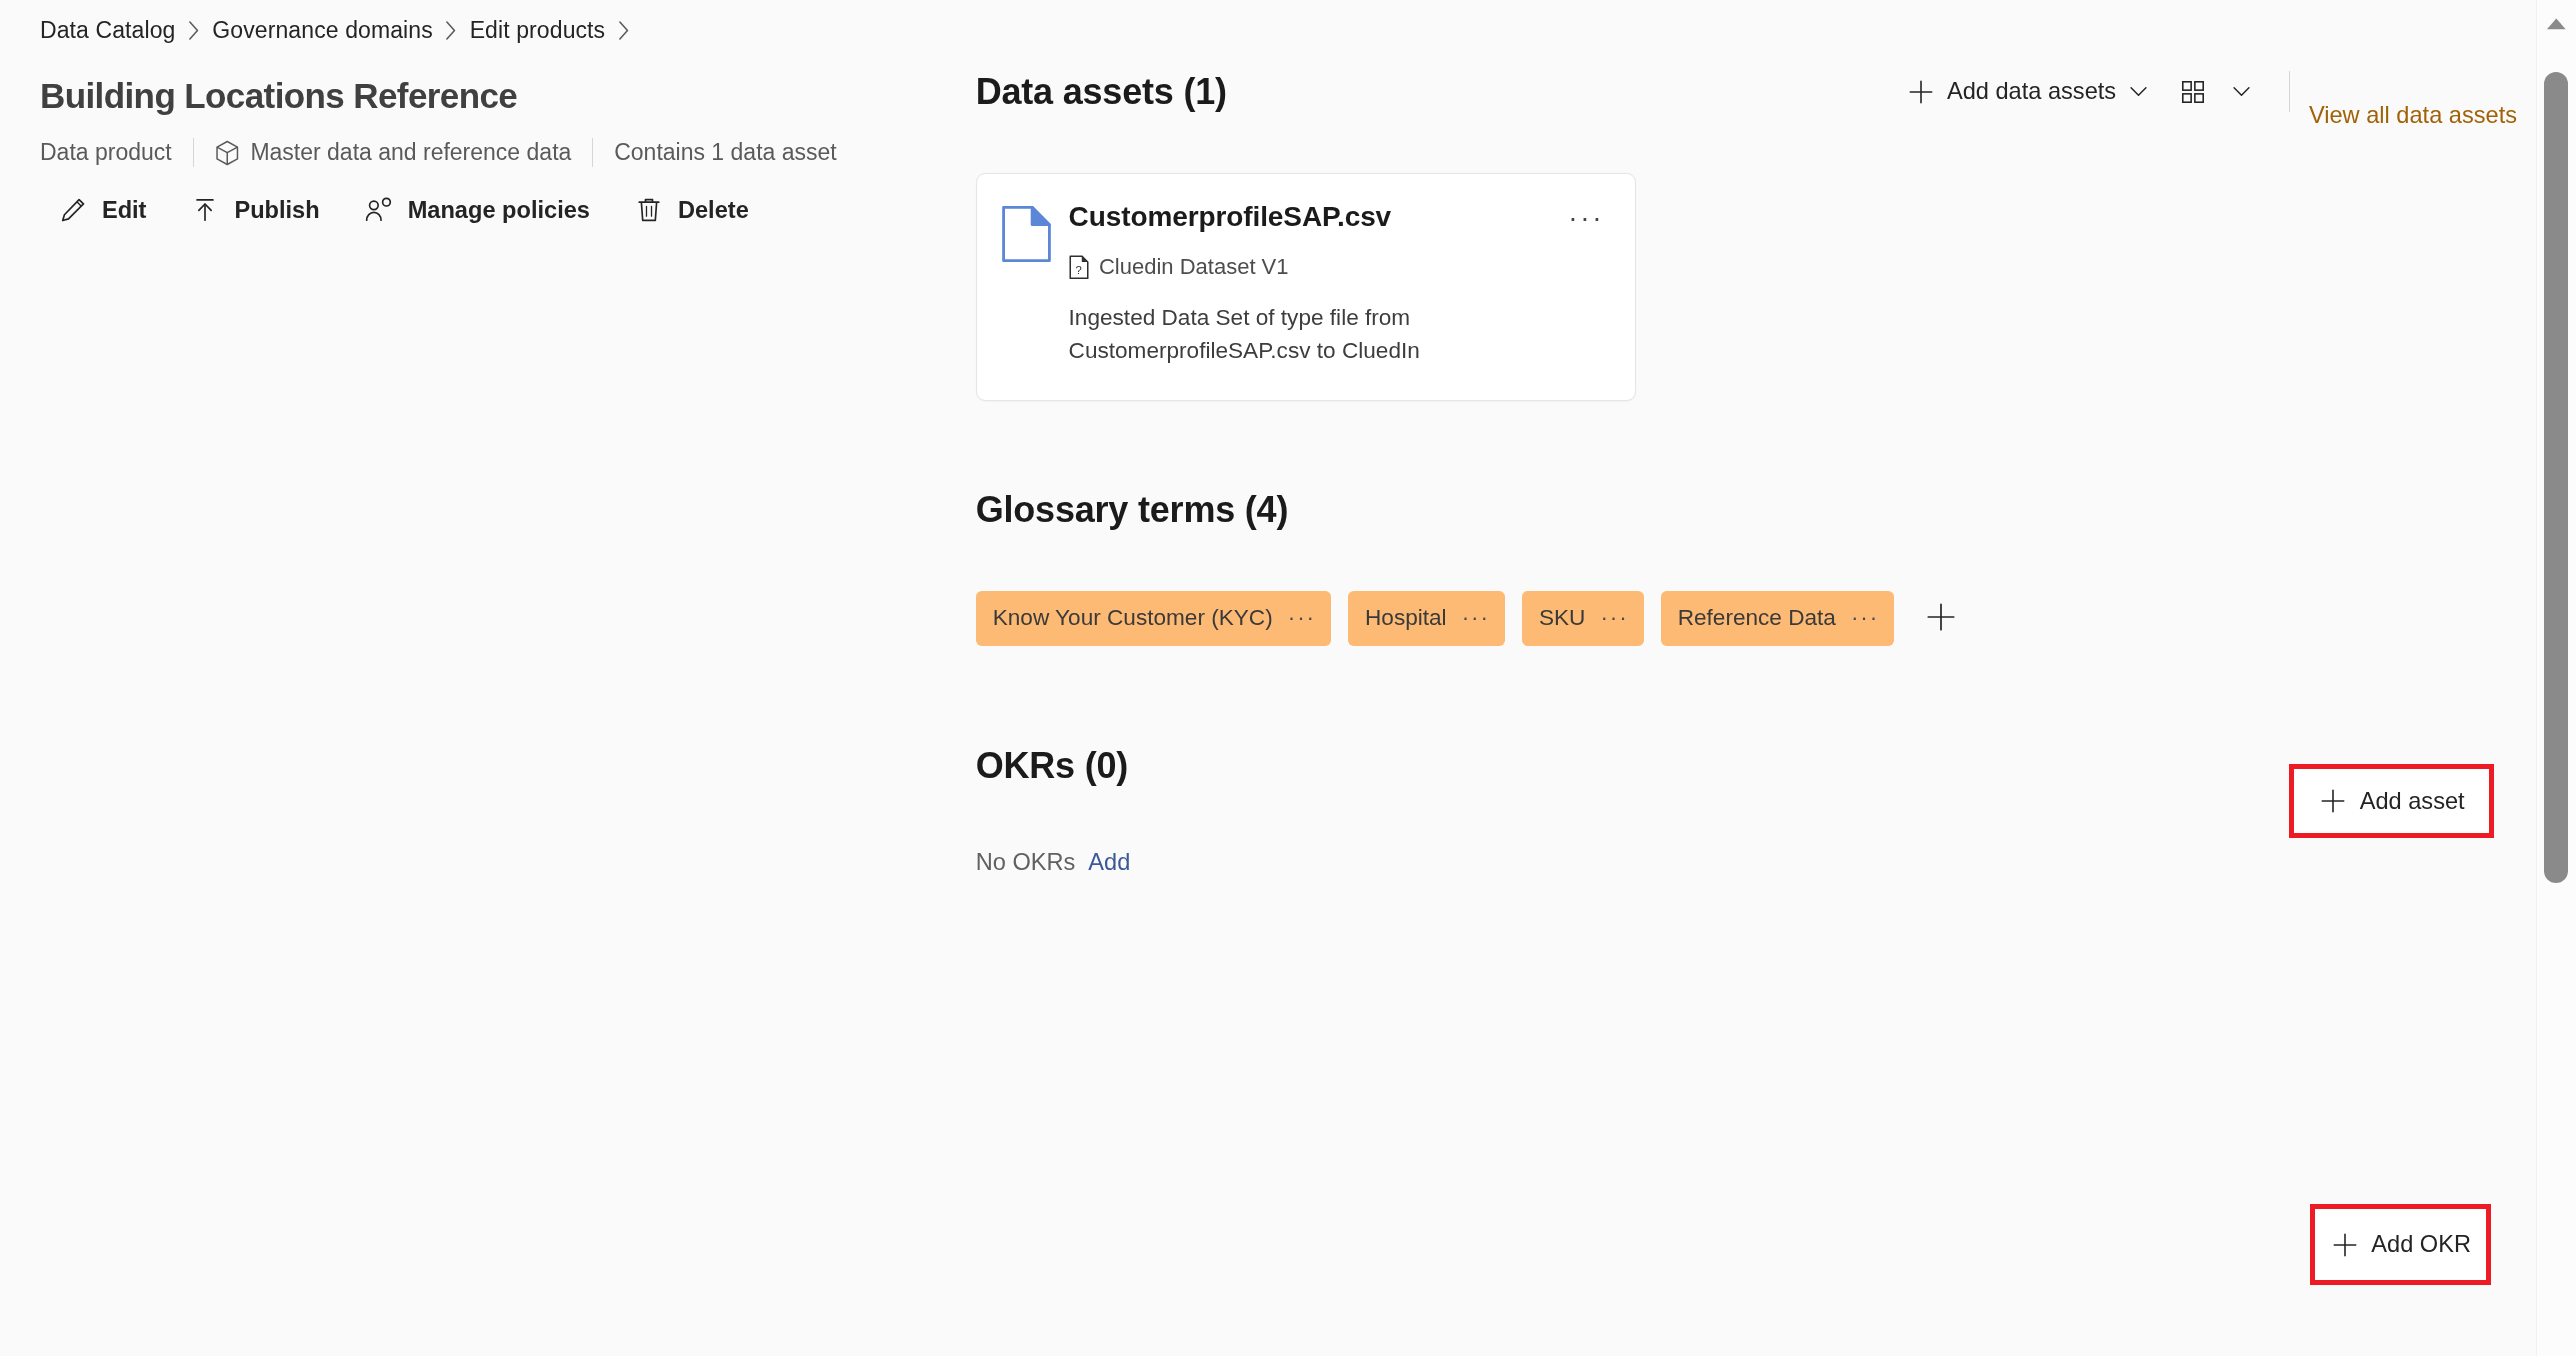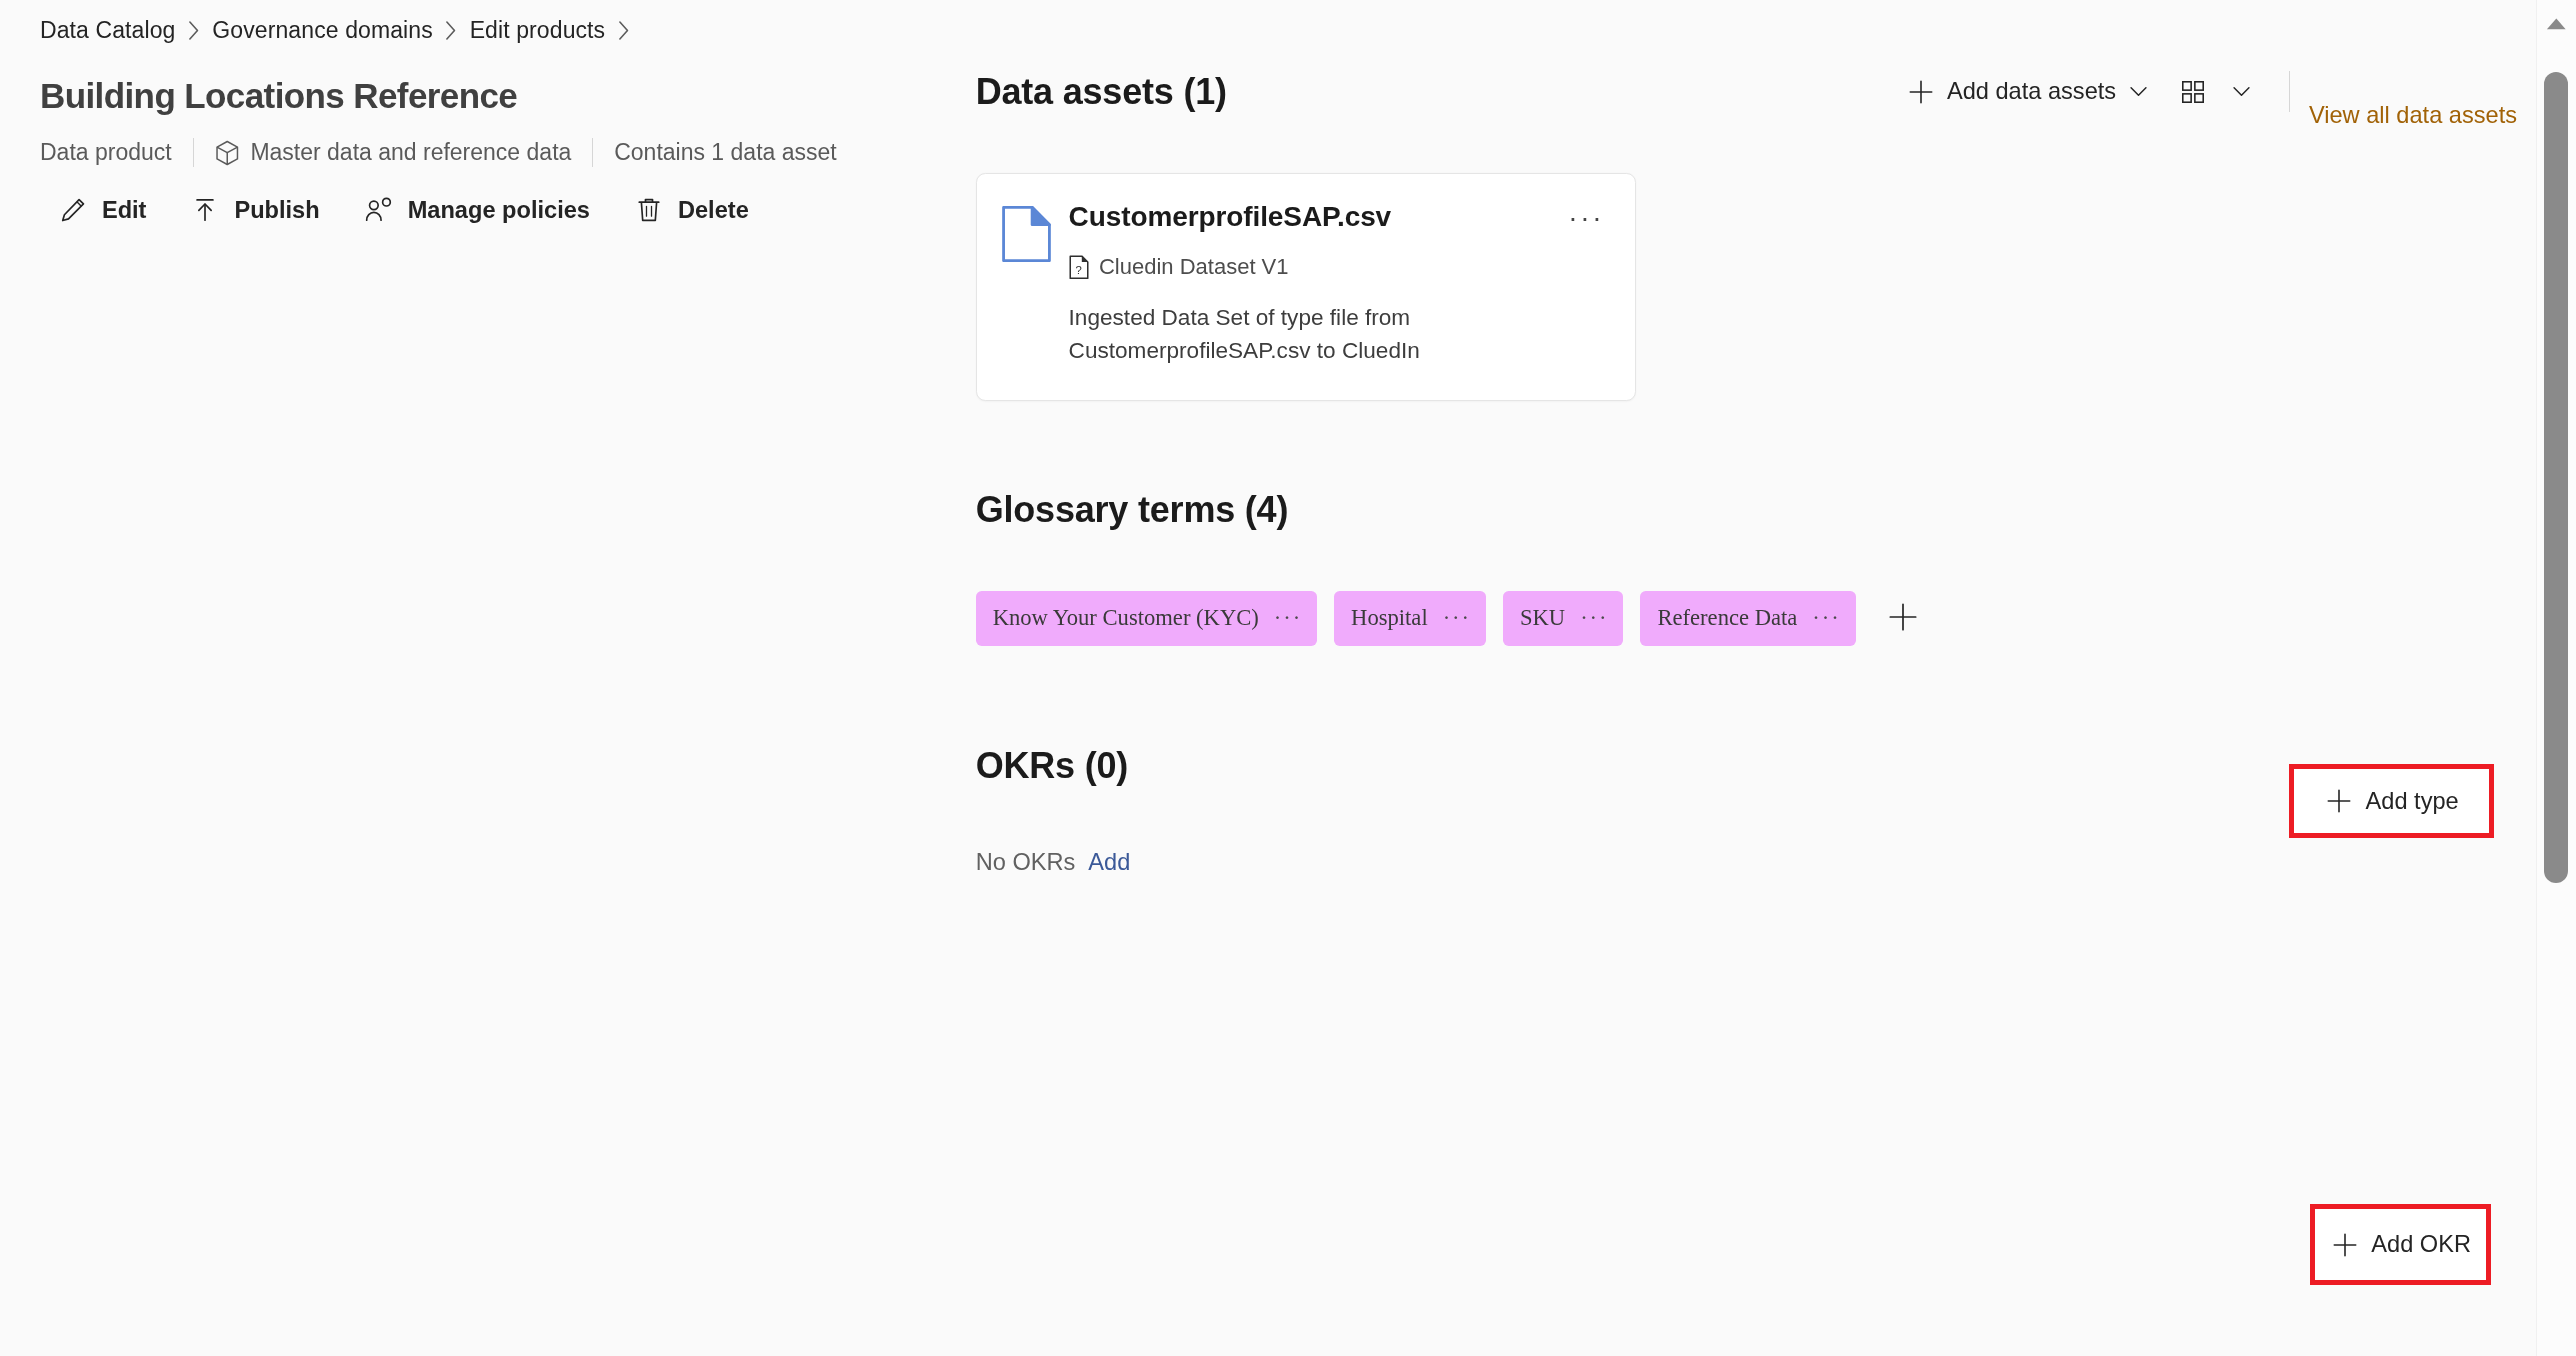--- a/index.html
+++ b/index.html
@@ -278,27 +278,27 @@
   
   .chip-row {
     display: flex;
     align-items: center;
     flex-wrap: wrap;
   }
   .chip {
     display: inline-flex;
     align-items: center;
     height: 55px;
-    background: #f0abfc;
+    background: #fdba74;
     border-radius: 5.7px;
     padding: 0 15px 0 17px;
     margin-right: 17px;
     cursor: pointer;
     border: none;
-    font-family: Liberation Serif, serif;
+    font-family: Liberation Sans, sans-serif;
   }
   .chip .ctext {
     font-size: 22.6px;
     color: #3a3a3a;
     white-space: nowrap;
   }
   .chip .cdots {
     margin-left: 15px;
     font-size: 22.6px;
     color: #4a4a4a;
@@ -617,21 +617,21 @@
 
 </div>
 
 <div class="highlight" style="left:2289px; top:764px; width:205px; height:74px;">
   <button class="ghost-btn">
     <span class="glyph">
       <svg width="28" height="28" viewBox="0 0 30 30" fill="none">
         <path d="M15 3.5V26.5M3.5 15H26.5" stroke="#242424" stroke-width="1.7" stroke-linecap="round"></path>
       </svg>
     </span>
-    <span class="label">Add type</span>
+    <span class="label">Add asset</span>
   </button>
 </div>
 
 <div class="highlight" style="left:2310px; top:1204px; width:181px; height:81px;">
   <button class="ghost-btn">
     <span class="glyph">
       <svg width="28" height="28" viewBox="0 0 30 30" fill="none">
         <path d="M15 3.5V26.5M3.5 15H26.5" stroke="#242424" stroke-width="1.7" stroke-linecap="round"></path>
       </svg>
     </span>

